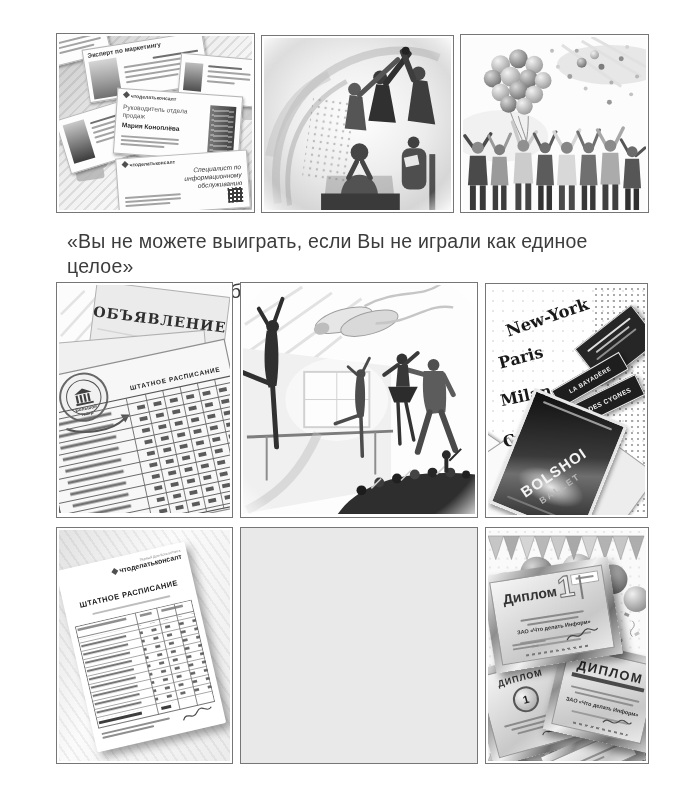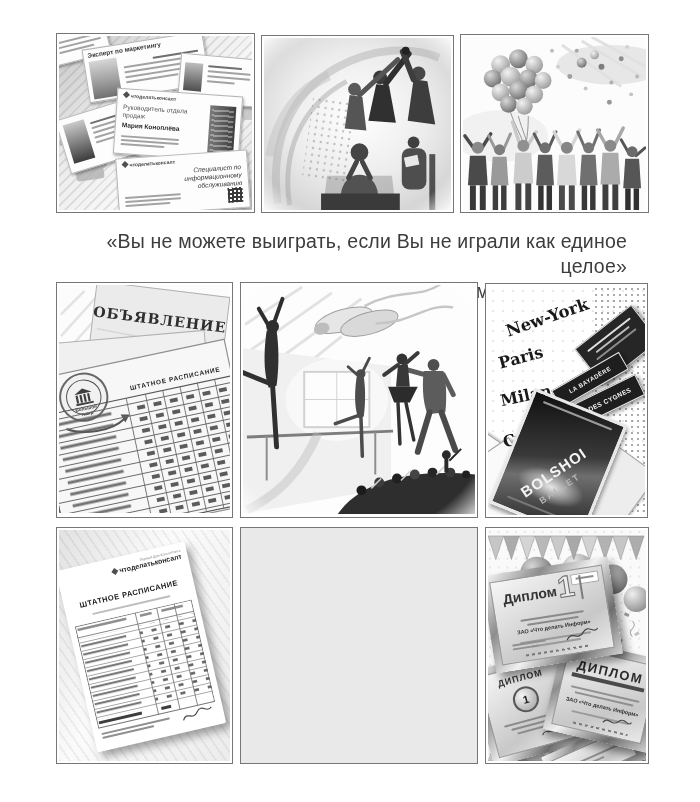--- a/index.html
+++ b/index.html
@@ -1,21 +1,21 @@
 <!DOCTYPE html>
 <html><head>
 <meta charset="utf-8">
 <style>
   html,body{margin:0;padding:0;background:#ffffff;}
   body{width:700px;height:802px;position:relative;font-family:"Liberation Sans",sans-serif;overflow:hidden;}
   .tile{position:absolute;border:1px solid #767676;background:#fff;overflow:hidden;box-sizing:border-box;box-shadow:inset 0 0 0 2px #ffffff;}
   .fill{position:absolute;left:2px;top:2px;right:2px;bottom:2px;overflow:hidden;}
   svg{display:block;}
   
-  .quote{position:absolute;top:229px;right:73px;width:560px;text-align:right;color:#3c3c3c;font-size:19.5px;line-height:25px;letter-spacing:.2px;}
+  .quote{position:absolute;top:229px;right:73px;width:560px;color:#3c3c3c;font-size:19.5px;line-height:25px;letter-spacing:.2px;}
   
   .ln{height:2px;background:#a3a3a3;margin:3px 0;border-radius:1px;}
   .ln.d{background:#6f6f6f;}
   
   .t1bg{position:absolute;inset:0;background:linear-gradient(135deg,#c7c7c7 0%,#ededed 38%,#f8f8f8 62%,#dfdfdf 100%);}
   .t1bg::after{content:"";position:absolute;inset:0;background:repeating-linear-gradient(135deg,rgba(110,110,110,.16) 0 2px,transparent 2px 7px);}
   .card{position:absolute;background:#fdfdfd;border:1px solid #b5b5b5;box-shadow:1px 2px 3px rgba(0,0,0,.35);box-sizing:border-box;}
   .photo{position:absolute;background:linear-gradient(180deg,#d6d6d6 0%,#9b9b9b 60%,#707070 100%);}
   .puz{position:absolute;background:#b4b4b4;border-radius:3px;opacity:.85;}
   .puz::after{content:"";position:absolute;width:10px;height:10px;border-radius:50%;background:inherit;right:-5px;top:30%;}

